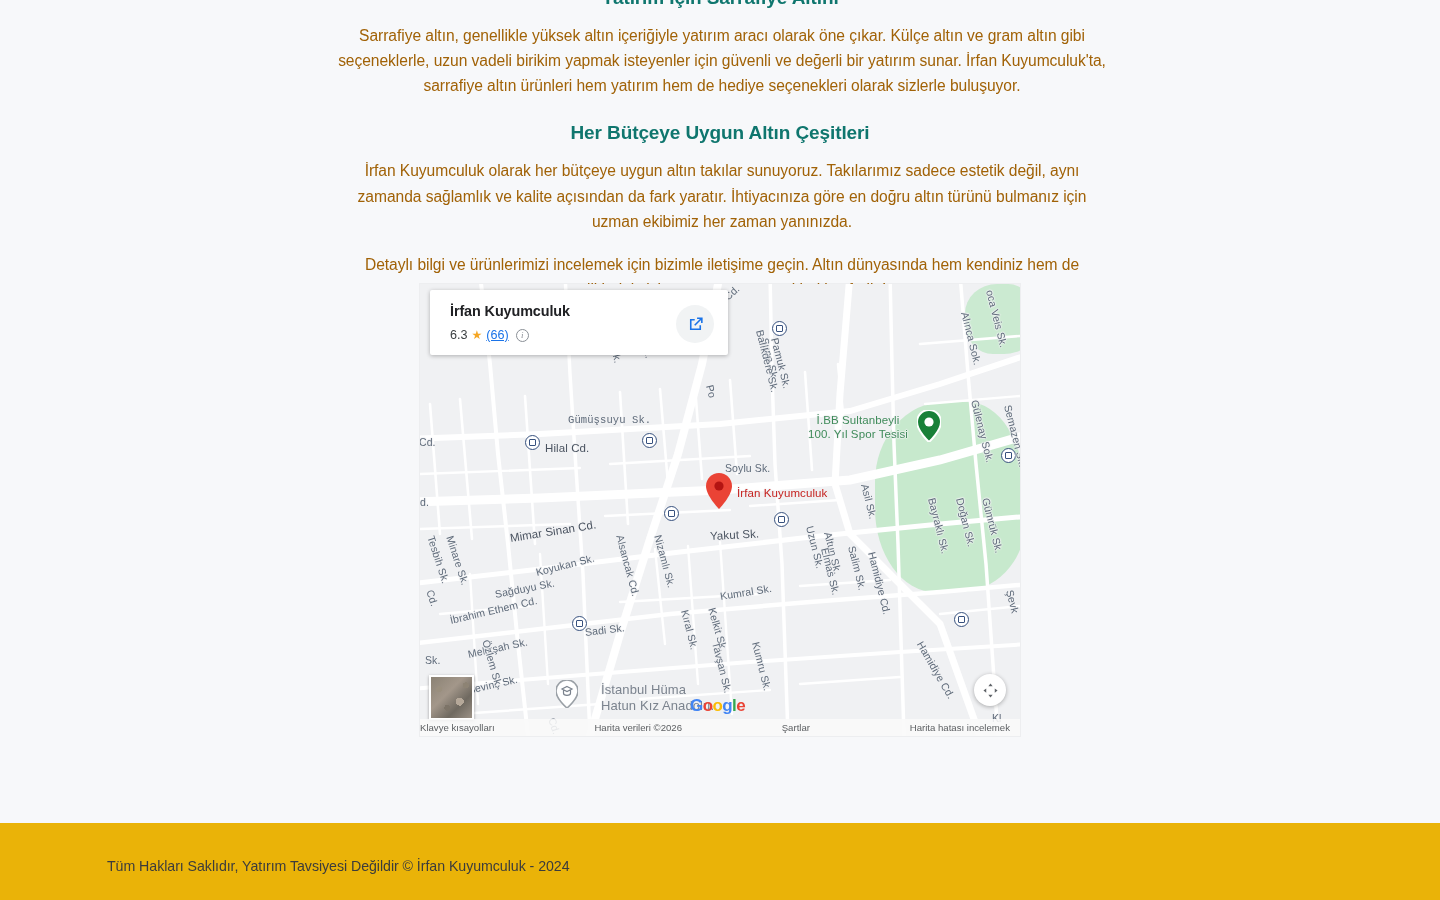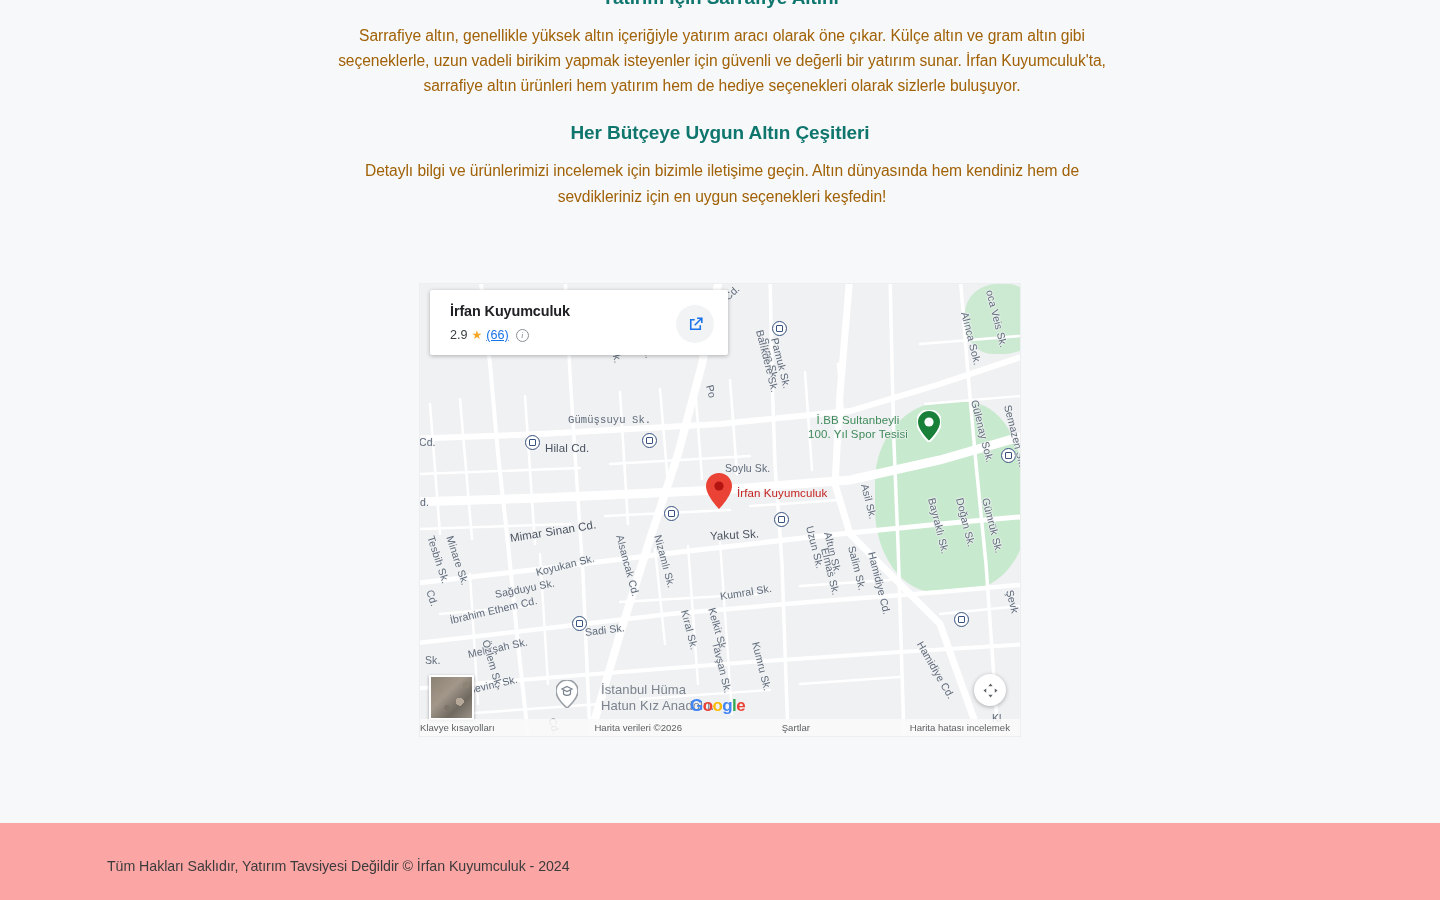--- a/index.html
+++ b/index.html
@@ -214,21 +214,21 @@
     background: #ffffff;
     box-shadow: 0 1px 4px rgba(0,0,0,0.3);
     display: flex; align-items: center; justify-content: center;
   }
 
   
   .page-footer {
     position: absolute;
     left: 0; top: 823px;
     width: 1440px; height: 77px;
-    background: #fca5a5;
+    background: #eab308;
     text-decoration: underline;
   }
   .footer-text {
     position: absolute;
     left: 107px; top: 35px;
     font-size: 14.2px;
     color: #3c3c3c;
     letter-spacing: -0.05px;
     white-space: nowrap;
   }
@@ -240,20 +240,21 @@
 
   <div class="content-section">
     <div class="content-inner">
 
       <h2 class="section-heading heading-clipped">Yatırım İçin Sarrafiye Altını</h2>
 
       <p class="body-text">Sarrafiye altın, genellikle yüksek altın içeriğiyle yatırım aracı olarak öne çıkar. Külçe altın ve gram altın gibi seçeneklerle, uzun vadeli birikim yapmak isteyenler için güvenli ve değerli bir yatırım sunar. İrfan Kuyumculuk'ta, sarrafiye altın ürünleri hem yatırım hem de hediye seçenekleri olarak sizlerle buluşuyor.</p>
 
       <h2 class="section-heading">Her Bütçeye Uygun Altın Çeşitleri</h2>
 
+      <p class="body-text tight">İrfan Kuyumculuk olarak her bütçeye uygun altın takılar sunuyoruz. Takılarımız sadece estetik değil, aynı zamanda sağlamlık ve kalite açısından da fark yaratır. İhtiyacınıza göre en doğru altın türünü bulmanız için uzman ekibimiz her zaman yanınızda.</p>
 
       <p class="body-text">Detaylı bilgi ve ürünlerimizi incelemek için bizimle iletişime geçin. Altın dünyasında hem kendiniz hem de sevdikleriniz için en uygun seçenekleri keşfedin!</p>
     </div>
 
     <div class="map-wrap">
       <div class="map-canvas">
 
         <div class="park" style="left:455px; top:118px; width:150px; height:190px;"></div>
         <div class="park" style="left:545px; top:0px; width:70px; height:70px; opacity:.9;"></div>
 
@@ -388,21 +389,21 @@
             <path d="M13 0C5.8 0 0 5.8 0 13c0 9.8 13 23 13 23s13-13.2 13-23C26 5.8 20.2 0 13 0z" fill="#ea4335"></path>
             <circle cx="13" cy="13" r="4.6" fill="#b31412"></circle>
           </svg>
         </div>
         <div class="maplabel red" style="left:317px; top:203px;">İrfan Kuyumculuk</div>
 
         <div class="info-card">
           <div class="info-card-text">
             <div class="info-title">İrfan Kuyumculuk</div>
             <div class="info-rating">
-              <span>2.9</span>
+              <span>6.3</span>
               <span class="star">★</span>
               <a class="rev-link" href="#">(66)</a>
               <span class="info-circle">i</span>
             </div>
           </div>
           <div class="open-btn">
             <svg width="19" height="19" viewBox="0 0 24 24">
               <path d="M5 5h6v2H7v10h10v-4h2v6H5V5z" fill="#1a73e8"></path>
               <path d="M14 3h7v7h-2V6.4l-7.3 7.3-1.4-1.4L17.6 5H14V3z" fill="#1a73e8"></path>
             </svg>

